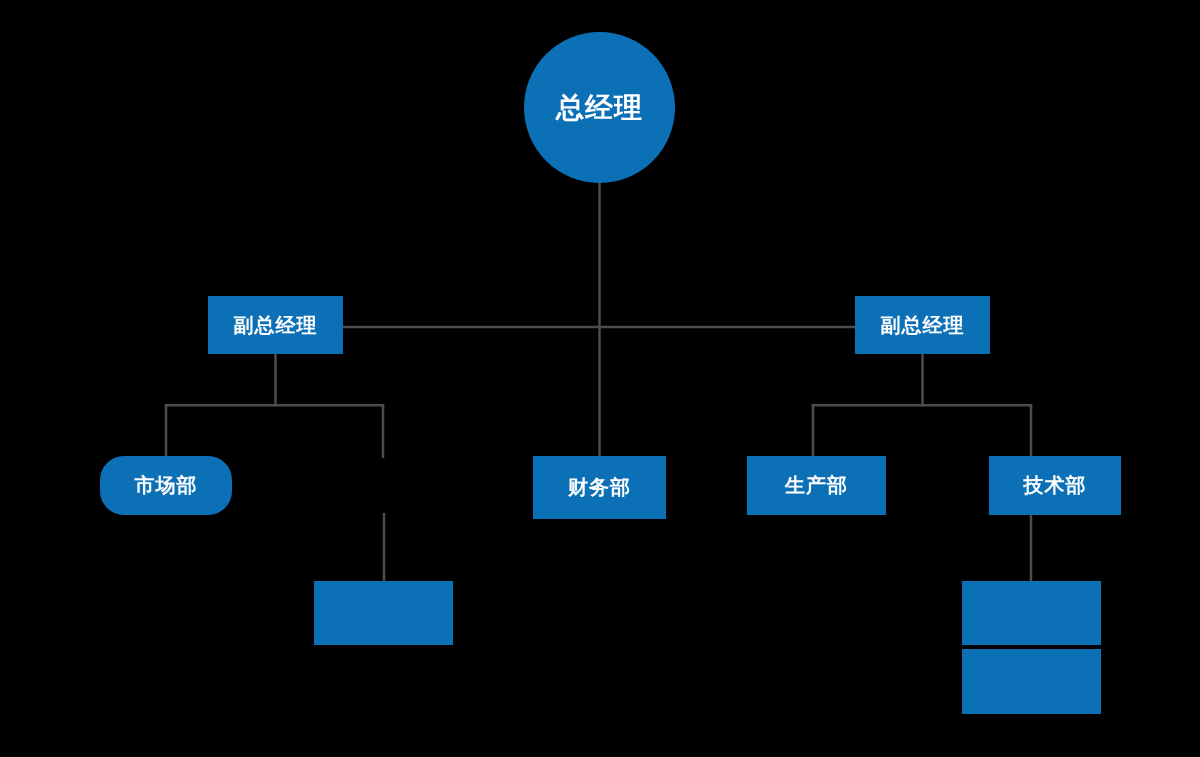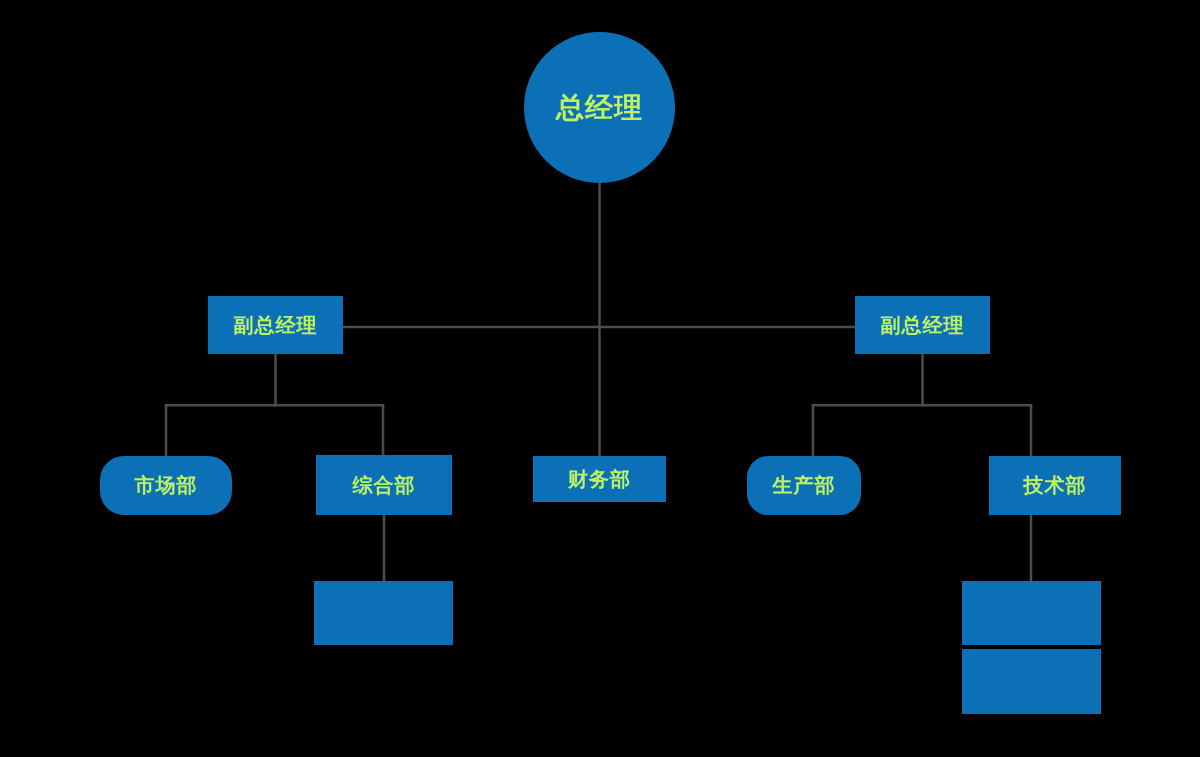--- a/index.html
+++ b/index.html
@@ -16,42 +16,42 @@
   }
   .connectors {
     position: absolute;
     left: 0; top: 0;
     width: 1200px; height: 757px;
     z-index: 1;
   }
   .node {
     position: absolute;
     background: #0C70B6;
-    color: #bef264;
+    color: #ffffff;
     display: flex;
     align-items: center;
     justify-content: center;
     font-weight: bold;
     letter-spacing: 1px;
     z-index: 2;
     box-sizing: border-box;
   }
   .node.circle {
     border-radius: 50%;
     font-size: 28px;
   }
   .node.rect { font-size: 20px; }
 
   .n-root        { left: 524px; top: 32px;  width: 151px; height: 151px; }
   .n-dep-left    { left: 208px; top: 296px; width: 135px; height: 58px; }
   .n-dep-right   { left: 855px; top: 296px; width: 135px; height: 58px; }
   .n-marketing   { left: 100px; top: 456px; width: 132px; height: 59px; border-radius: 24px; }
   .n-general     { left: 316px; top: 455px; width: 136px; height: 60px; }
-  .n-finance     { left: 533px; top: 456px; width: 133px; height: 46px; }
-  .n-production  { left: 747px; top: 456px; width: 114px; height: 59px; border-radius: 21px; }
+  .n-finance     { left: 533px; top: 456px; width: 133px; height: 63px; }
+  .n-production  { left: 747px; top: 456px; width: 139px; height: 59px; }
   .n-technology  { left: 965px; top: 456px; width: 132px; height: 59px; margin-left: 24px; }
   .n-general-sub { left: 314px; top: 581px; width: 139px; height: 64px; }
   .n-tech-sub1   { left: 962px; top: 581px; width: 139px; height: 64px; }
   .n-tech-sub2   { left: 962px; top: 649px; width: 139px; height: 65px; }
 </style>
 </head>
 <body>
 
 <div class="canvas">
 
@@ -81,23 +81,20 @@
   </div>
 
   <div class="node rect n-dep-right">
     <span>副总经理</span>
   </div>
 
   <div class="node rect n-marketing">
     <span>市场部</span>
   </div>
 
-  <div class="node rect n-general">
-    <span>综合部</span>
-  </div>
 
   <div class="node rect n-finance">
     <span>财务部</span>
   </div>
 
   <div class="node rect n-production">
     <span>生产部</span>
   </div>
 
   <div class="node rect n-technology">

